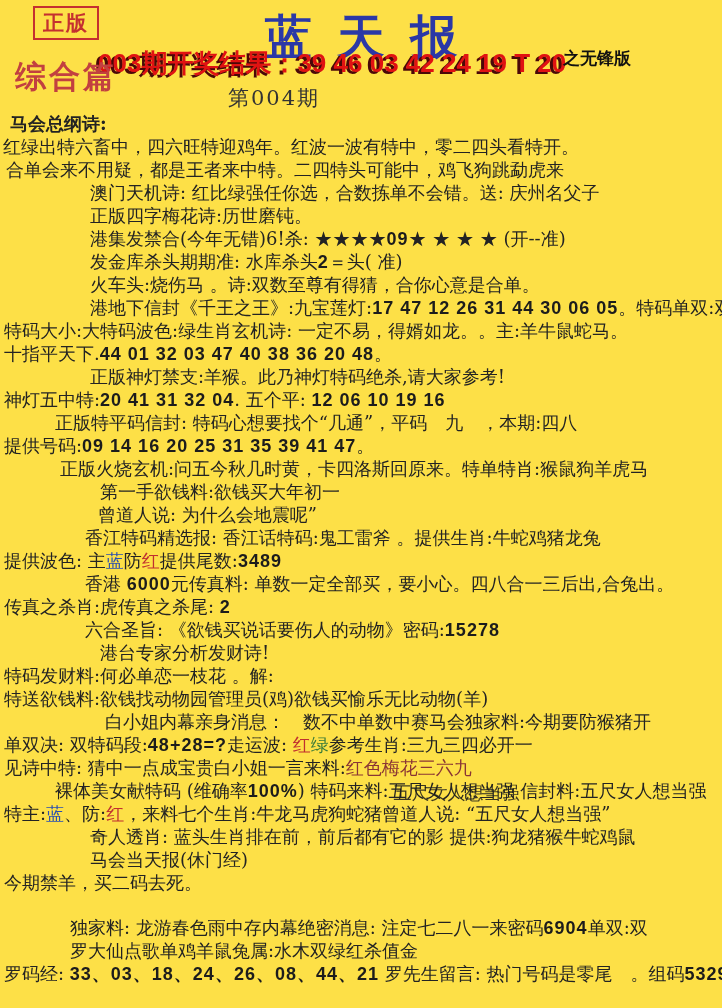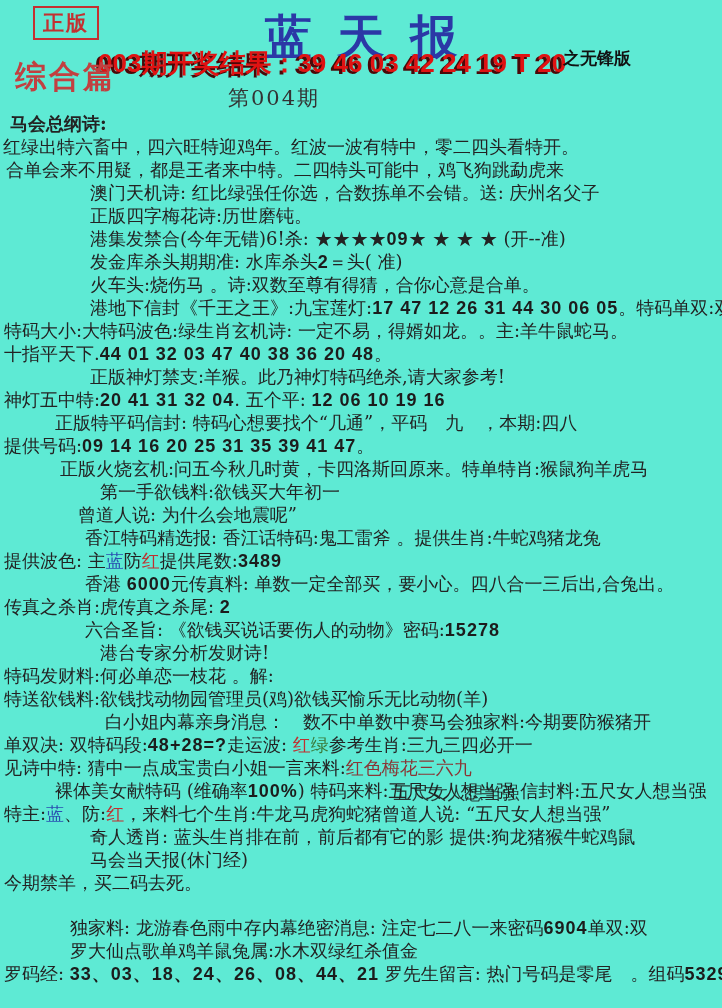--- a/index.html
+++ b/index.html
@@ -1,21 +1,21 @@
 <!DOCTYPE html>
 <html><head>
 <meta charset="utf-8">
 <style>
   html,body{margin:0;padding:0;}
   body{
     width:722px;height:1008px;background:#fdfdfd;overflow:hidden;
     font-family:"DejaVu Serif","Liberation Serif",serif;
     color:#222;position:relative;
   }
-  .page{position:absolute;inset:0;background:#5eead4;}
+  .page{position:absolute;inset:0;background:#fde047;}
   
   .hdr{position:relative;height:112px;}
   .badge{
     position:absolute;left:33px;top:6px;width:62px;height:30px;
     border:2px solid #c43030;color:#c43030;font-size:21px;font-weight:bold;
     display:flex;align-items:center;justify-content:center;letter-spacing:2px;
   }
   .title{
     position:absolute;left:0;right:0;top:6px;text-align:center;
     font-size:47px;font-weight:bold;color:#2b38a6;letter-spacing:0.55em;
@@ -81,21 +81,21 @@
       <div class="line" style="padding-left: 90px;"><span>火车头:烧伤马 。诗:双数至尊有得猜，合你心意是合单。</span></div>
       <div class="line" style="padding-left: 90px;"><span>港地下信封《千王之王》:九宝莲灯:</span><span class="s-num">17 47 12 26 31 44 30 06 05</span><span>。特码单双:双</span></div>
       <div class="line" style="padding-left: 4px;"><span>特码大小:大特码波色:绿生肖玄机诗: 一定不易，得婿如龙。。主:羊牛鼠蛇马。</span></div>
       <div class="line" style="padding-left: 4px;"><span>十指平天下.</span><span class="s-num">44 01 32 03 47 40 38 36 20 48</span><span>。</span></div>
       <div class="line" style="padding-left: 90px;"><span>正版神灯禁支:羊猴。此乃神灯特码绝杀,请大家参考!</span></div>
       <div class="line" style="padding-left: 4px;"><span>神灯五中特:</span><span class="s-num">20 41 31 32 04</span><span>. 五个平: </span><span class="s-num">12 06 10 19 16</span></div>
       <div class="line" style="padding-left: 55px;"><span>正版特平码信封: 特码心想要找个“几通”，平码　九　，本期:四八</span></div>
       <div class="line" style="padding-left: 4px;"><span>提供号码:</span><span class="s-num">09 14 16 20 25 31 35 39 41 47</span><span>。</span></div>
       <div class="line" style="padding-left: 60px;"><span>正版火烧玄机:问五今秋几时黄，卡四洛斯回原来。特单特肖:猴鼠狗羊虎马</span></div>
       <div class="line" style="padding-left: 100px;"><span>第一手欲钱料:欲钱买大年初一</span></div>
-      <div class="line" style="padding-left: 78px;"><span>曾道人说: 为什么会地震呢”</span></div>
+      <div class="line" style="padding-left: 98px;"><span>曾道人说: 为什么会地震呢”</span></div>
       <div class="line" style="padding-left: 85px;"><span>香江特码精选报: 香江话特码:鬼工雷斧 。提供生肖:牛蛇鸡猪龙兔</span></div>
       <div class="line" style="padding-left: 4px;"><span>提供波色: 主</span><span class="s-blue">蓝</span><span>防</span><span class="s-red">红</span><span>提供尾数:</span><span class="s-num">3489</span></div>
       <div class="line" style="padding-left: 85px;"><span>香港 </span><span class="s-num">6000</span><span>元传真料: 单数一定全部买，要小心。四八合一三后出,合兔出。</span></div>
       <div class="line" style="padding-left: 4px;"><span>传真之杀肖:虎传真之杀尾: </span><span class="s-num">2</span></div>
       <div class="line" style="padding-left: 85px;"><span>六合圣旨: 《欲钱买说话要伤人的动物》密码:</span><span class="s-num">15278</span></div>
       <div class="line" style="padding-left: 100px;"><span>港台专家分析发财诗!</span></div>
       <div class="line" style="padding-left: 4px;"><span>特码发财料:何必单恋一枝花 。解:</span></div>
       <div class="line" style="padding-left: 4px;"><span>特送欲钱料:欲钱找动物园管理员(鸡)欲钱买愉乐无比动物(羊)</span></div>
       <div class="line" style="padding-left: 105px;"><span>白小姐内幕亲身消息：　数不中单数中赛马会独家料:今期要防猴猪开</span></div>
       <div class="line" style="padding-left: 4px;"><span>单双决: 双特码段:</span><span class="s-num">48+28=?</span><span>走运波: </span><span class="s-red">红</span><span class="s-green">绿</span><span>参考生肖:三九三四必开一</span></div>

